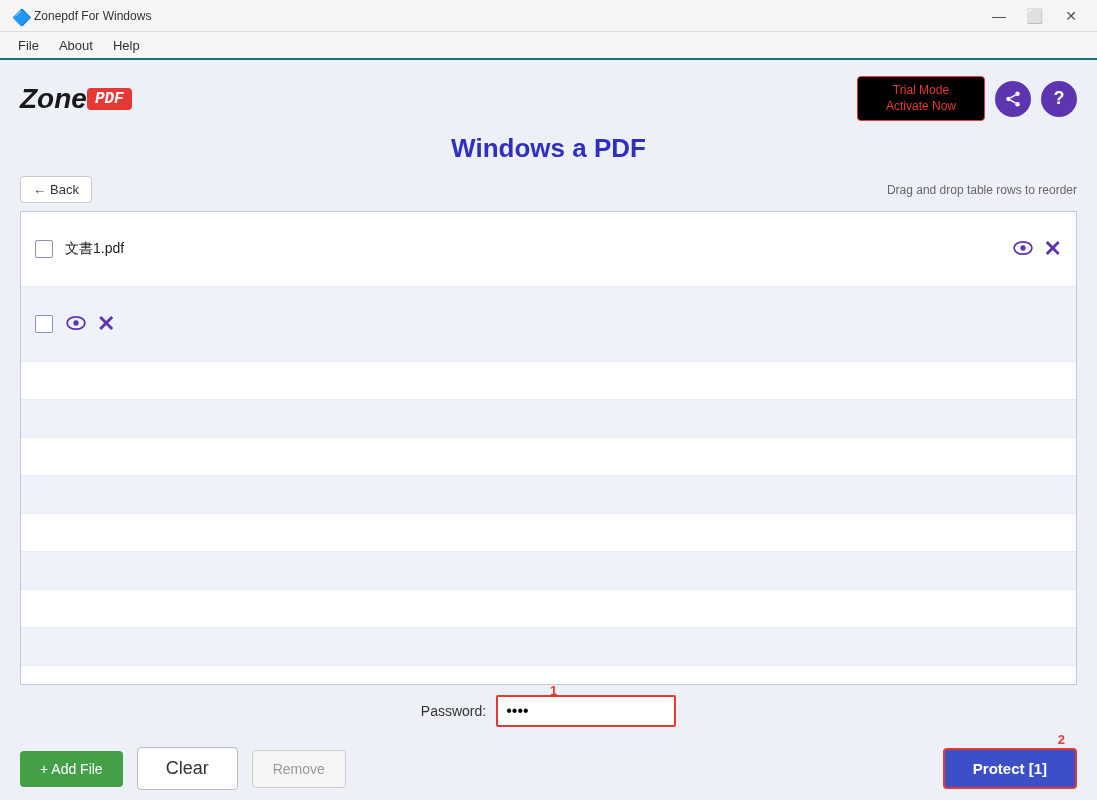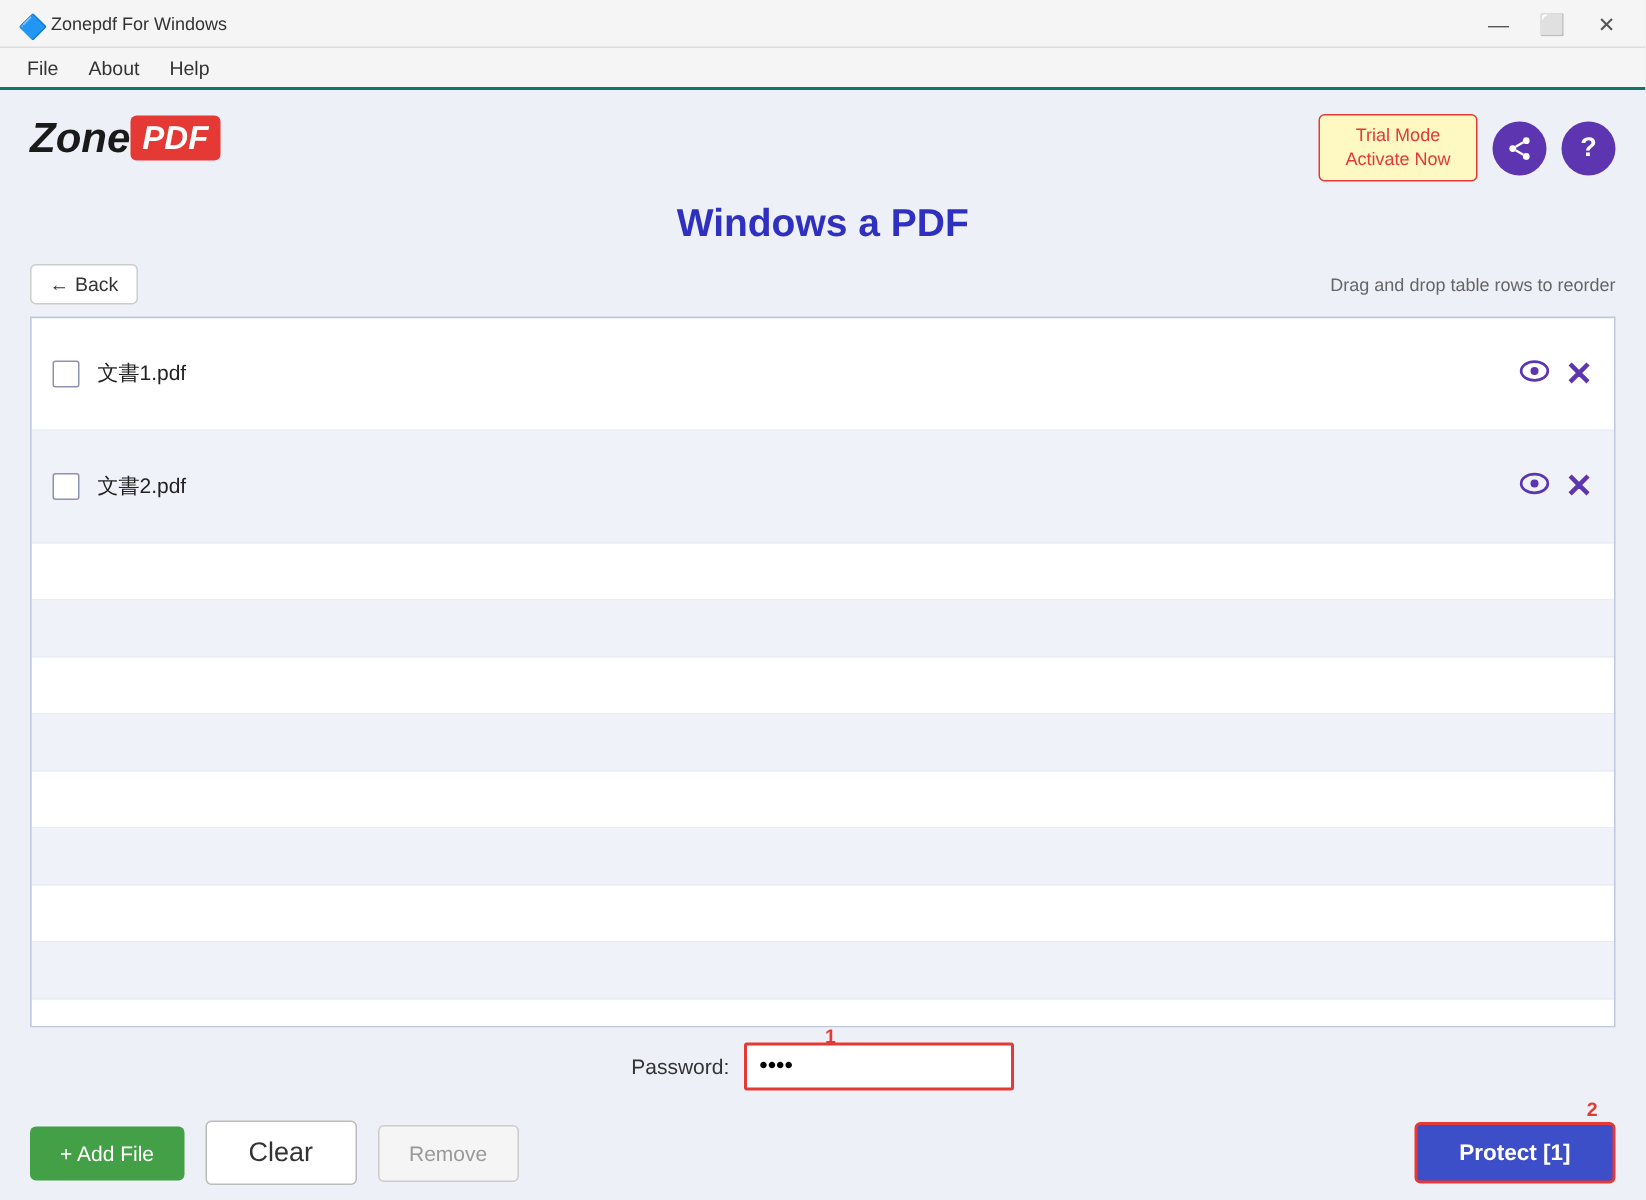--- a/index.html
+++ b/index.html
@@ -73,53 +73,54 @@
       display: flex;
       flex-direction: column;
       overflow: hidden;
     }
 
     
     .top-bar {
       background: #eef0f7;
       padding: 16px 20px 12px 20px;
       display: flex;
-      align-items: flex-start;
+      align-items: center;
       justify-content: space-between;
     }
     .logo {
       display: flex;
       align-items: center;
       gap: 0;
     }
     .logo-zone {
       font-size: 28px;
       font-weight: 900;
       color: #1a1a1a;
       font-style: italic;
     }
     .logo-pdf {
       background: #e53935;
       color: white;
-      font-size: 22px;
+      font-size: 16px;
       font-weight: 900;
       padding: 2px 8px;
       border-radius: 4px;
       font-style: italic;
+      font-family: Liberation Mono, monospace;
     }
     .top-bar-right {
       display: flex;
       align-items: center;
       gap: 10px;
     }
     .trial-btn {
       border: 1px solid #e53935;
       color: #e53935;
-      background: #fef9c3;
-      padding: 6px 17px;
+      background: #000000;
+      padding: 6px 28px;
       border-radius: 4px;
       font-size: 12px;
       cursor: pointer;
       text-align: center;
       line-height: 1.3;
     }
     .share-btn {
       width: 36px;
       height: 36px;
       background: #5e35b1;
@@ -402,21 +403,20 @@
               <ellipse cx="12" cy="9" rx="10" ry="7" stroke="#5e35b1" stroke-width="2"></ellipse>
               <circle cx="12" cy="9" r="3" fill="#5e35b1"></circle>
             </svg>
           </span>
           <span class="close-icon">✕</span>
         </div>
       </div>
 
       <div class="file-row">
         <div class="file-checkbox"></div>
-        <span class="file-name">文書2.pdf</span>
         <div class="file-actions">
           <span class="eye-icon">
             <svg width="22" height="16" viewBox="0 0 24 18" fill="none">
               <ellipse cx="12" cy="9" rx="10" ry="7" stroke="#5e35b1" stroke-width="2"></ellipse>
               <circle cx="12" cy="9" r="3" fill="#5e35b1"></circle>
             </svg>
           </span>
           <span class="close-icon">✕</span>
         </div>
       </div>

